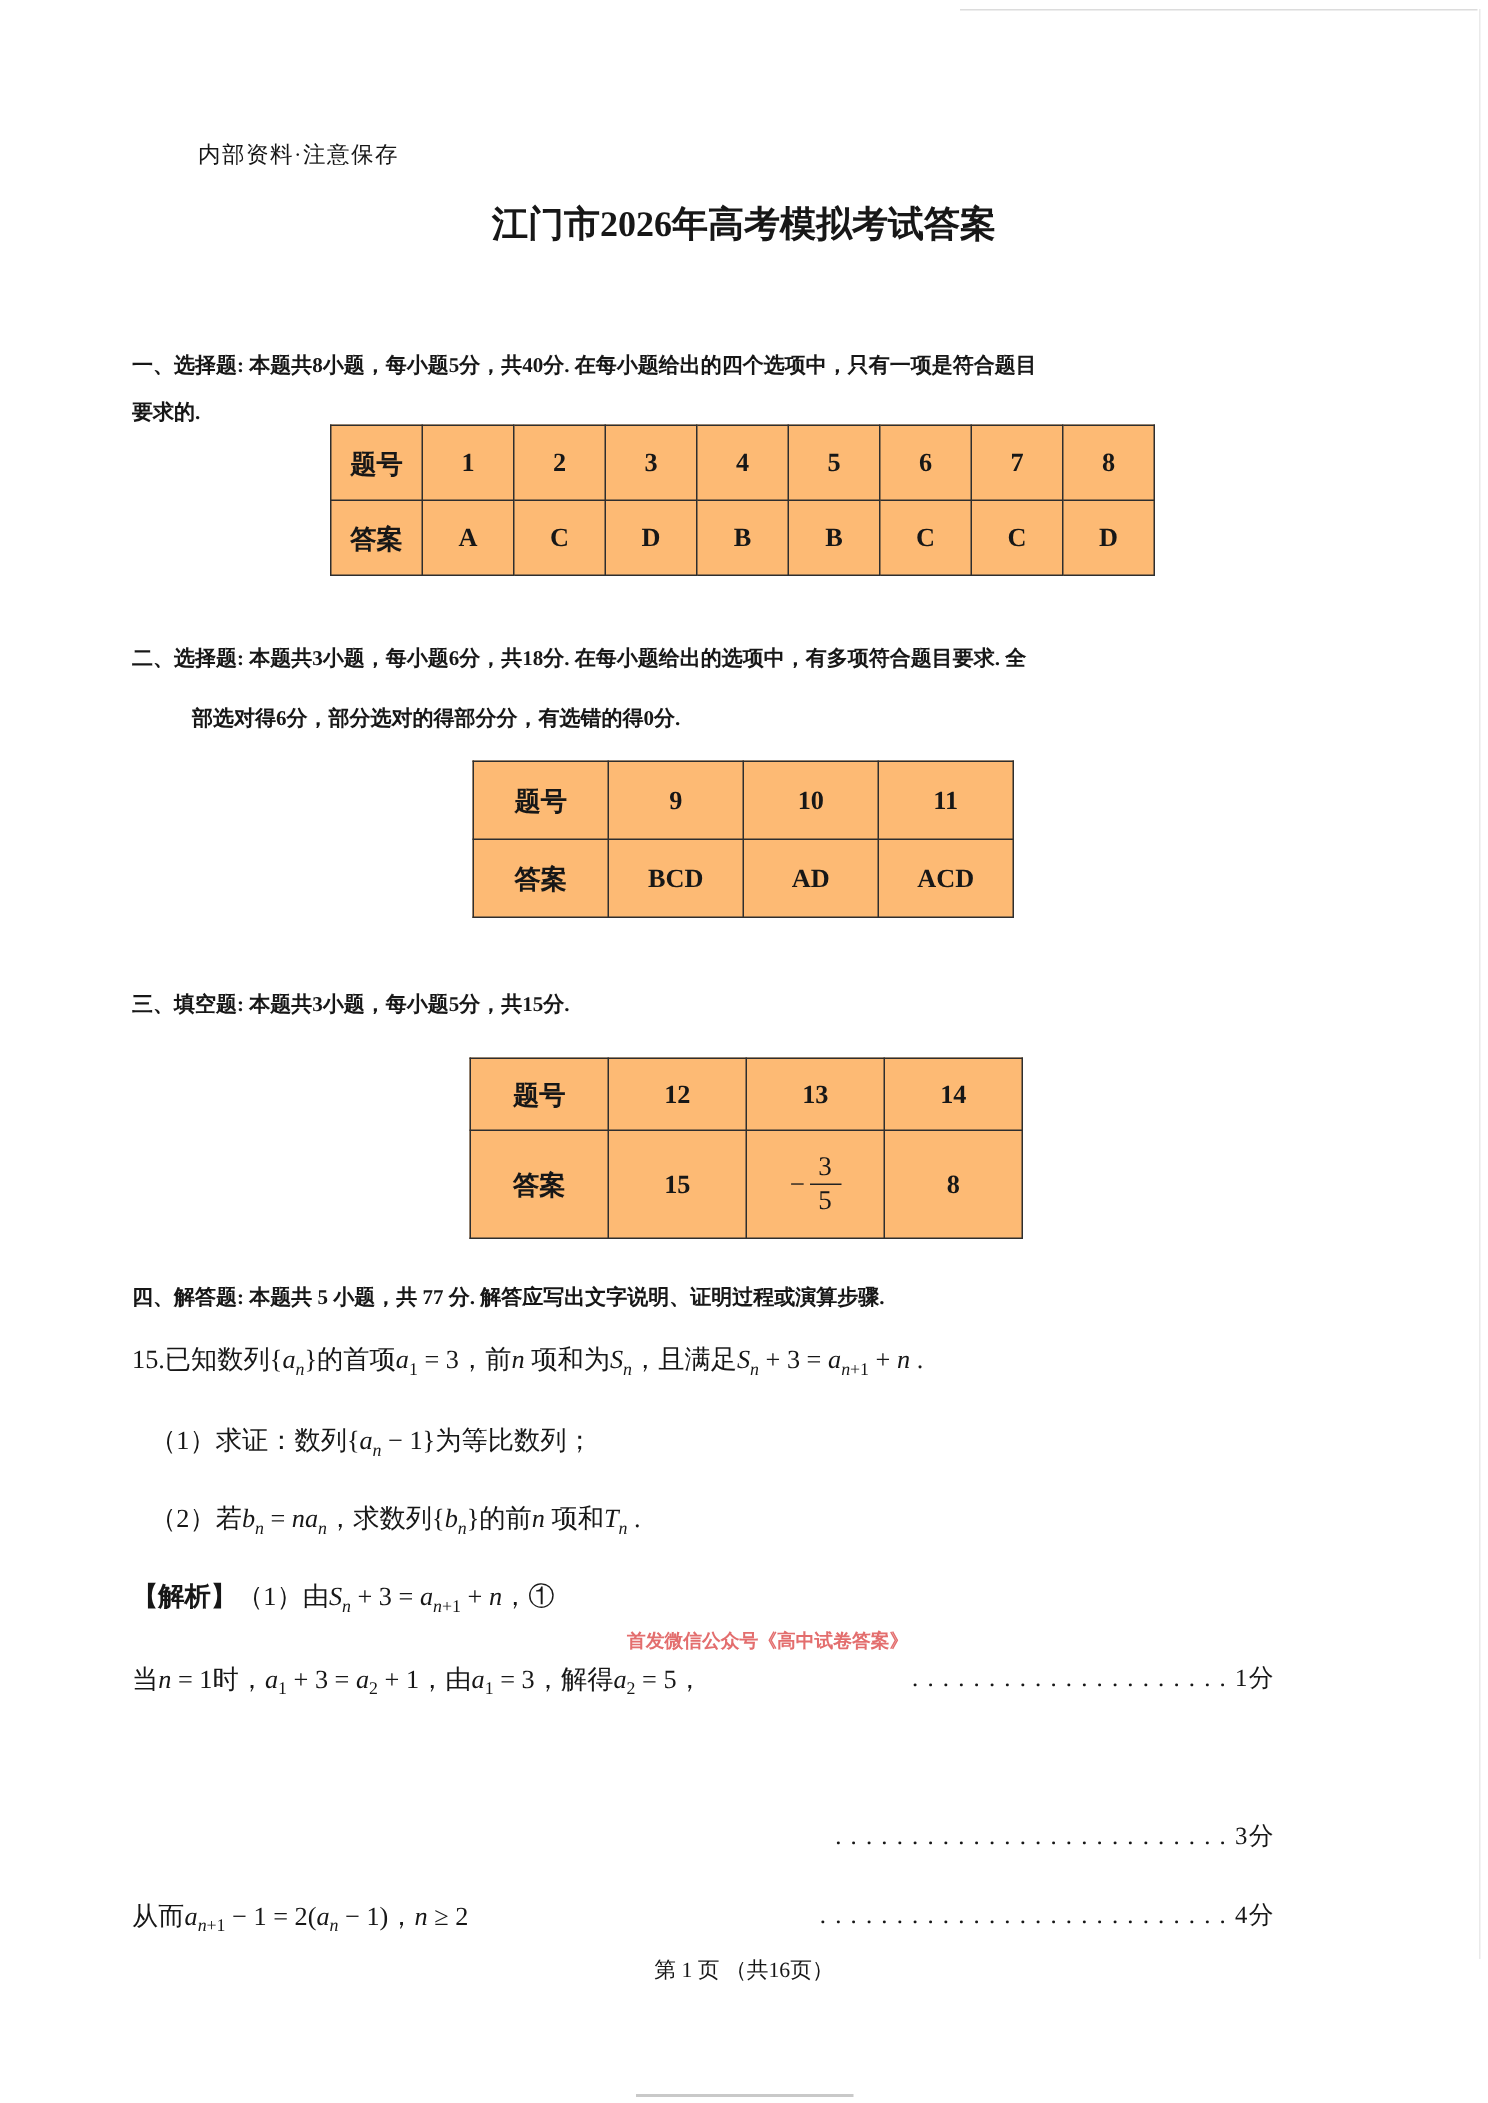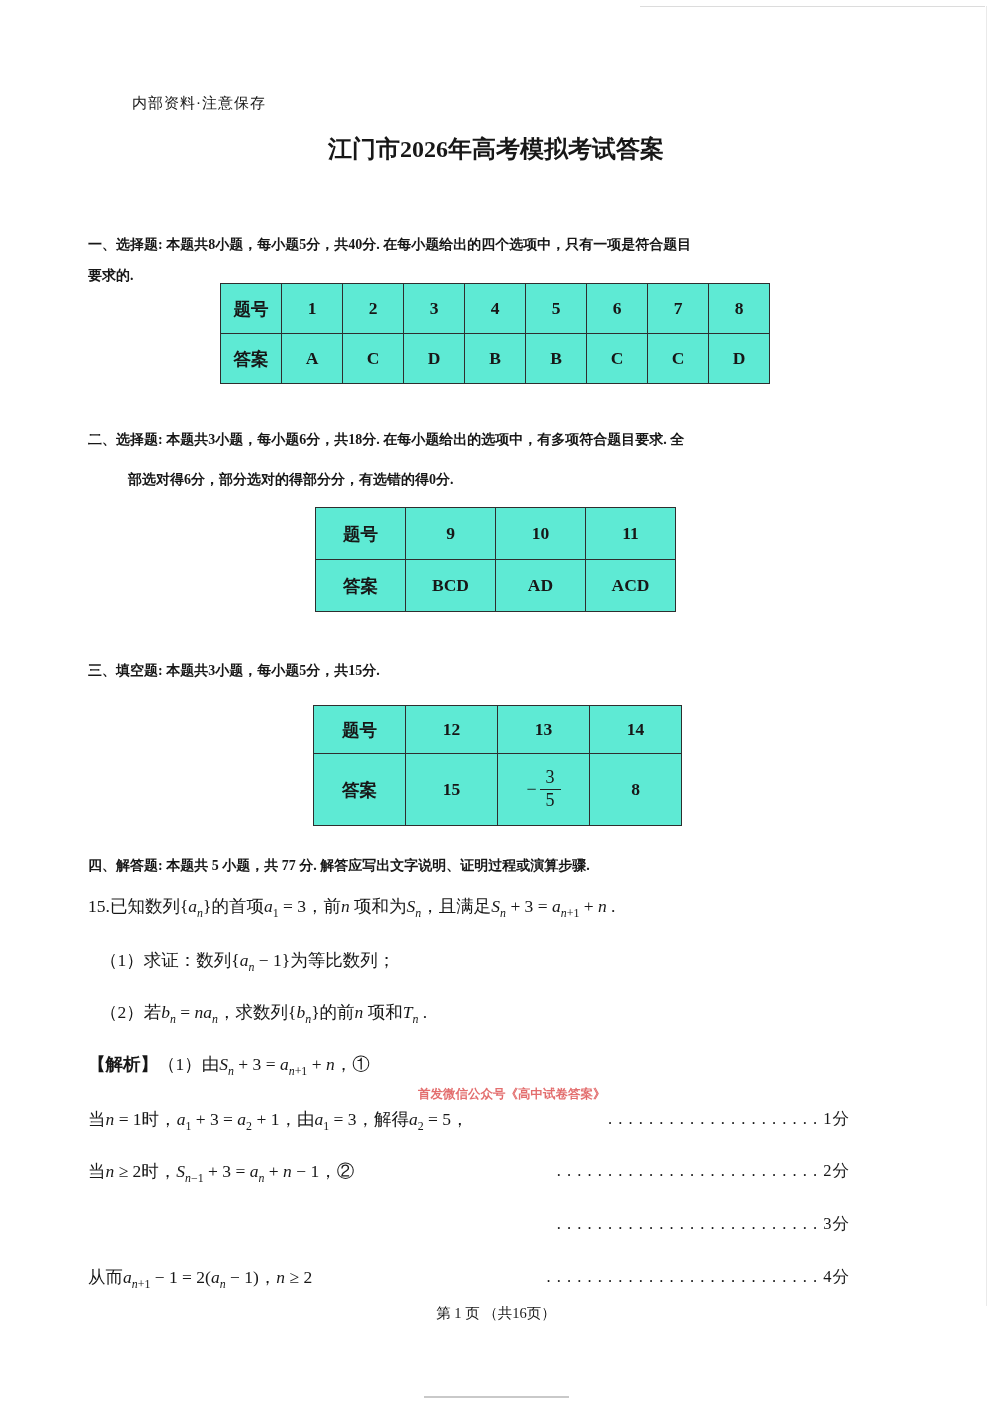--- a/index.html
+++ b/index.html
@@ -13,21 +13,21 @@
   .title { position:absolute; left:0; top:133px; width:100%; text-align:center; font-size:24px; font-weight:bold; }
   .subject { position:absolute; left:0; top:174px; width:100%; text-align:center; font-size:34px; font-weight:bold; letter-spacing:6px; }
 
   .sec { position:absolute; left:88px; width:826px; font-size:14px; font-weight:bold; line-height:31px; }
   .s1 { top:229px; }
   .s2 { top:420px; line-height:40px; }
   .s2 .indent { padding-left:40px; }
   .s3 { top:655px; }
   .s4 { top:850px; }
 
-  table.tbl { position:absolute; border-collapse:collapse; table-layout:fixed; background:#5eead4; }
+  table.tbl { position:absolute; border-collapse:collapse; table-layout:fixed; background:#fdba74; }
   table.tbl td {
     border:1.6px solid #2e2e2e; text-align:center; vertical-align:middle;
     font-size:17.5px; font-weight:bold;
   }
   .t1 { left:220px; top:283px; }
   .t1 td { width:61px; height:50px; }
   .t2 { left:315px; top:507px; }
   .t2 td { width:90px; height:52px; }
   .t3 { left:313px; top:705px; }
   .t3 td { width:92px; }
@@ -165,24 +165,20 @@
   <div class="para part1">（1）求证：数列{<i>a</i><sub><i>n</i></sub> − 1}为等比数列；</div>
   <div class="para part2">（2）若<i>b</i><sub><i>n</i></sub> = <i>na</i><sub><i>n</i></sub>，求数列{<i>b</i><sub><i>n</i></sub>}的前<i>n</i> 项和<i>T</i><sub><i>n</i></sub> .</div>
   <div class="para sol"><b>【解析】</b>（1）由<i>S</i><sub><i>n</i></sub> + 3 = <i>a</i><sub><i>n</i>+1</sub> + <i>n</i>，①</div>
 
   <div class="watermark">首发微信公众号《高中试卷答案》</div>
 
   <div class="step st1">
     <span>当<i>n</i> = 1时，<i>a</i><sub>1</sub> + 3 = <i>a</i><sub>2</sub> + 1，由<i>a</i><sub>1</sub> = 3，解得<i>a</i><sub>2</sub> = 5，</span>
     <span class="score">. . . . . . . . . . . . . . . . . . . . . 1分</span>
   </div>
-  <div class="step st2">
-    <span>当<i>n</i> ≥ 2时，<i>S</i><sub><i>n</i>−1</sub> + 3 = <i>a</i><sub><i>n</i></sub> + <i>n</i> − 1，②</span>
-    <span class="score">. . . . . . . . . . . . . . . . . . . . . . . . . . 2分</span>
-  </div>
   <div class="step st3">
     <span class="score">. . . . . . . . . . . . . . . . . . . . . . . . . . 3分</span>
   </div>
   <div class="step st4">
     <span>从而<i>a</i><sub><i>n</i>+1</sub> − 1 = 2(<i>a</i><sub><i>n</i></sub> − 1)，<i>n</i> ≥ 2</span>
     <span class="score">. . . . . . . . . . . . . . . . . . . . . . . . . . . 4分</span>
   </div>
 
   <div class="footer">第 1 页 （共16页）</div>
 

